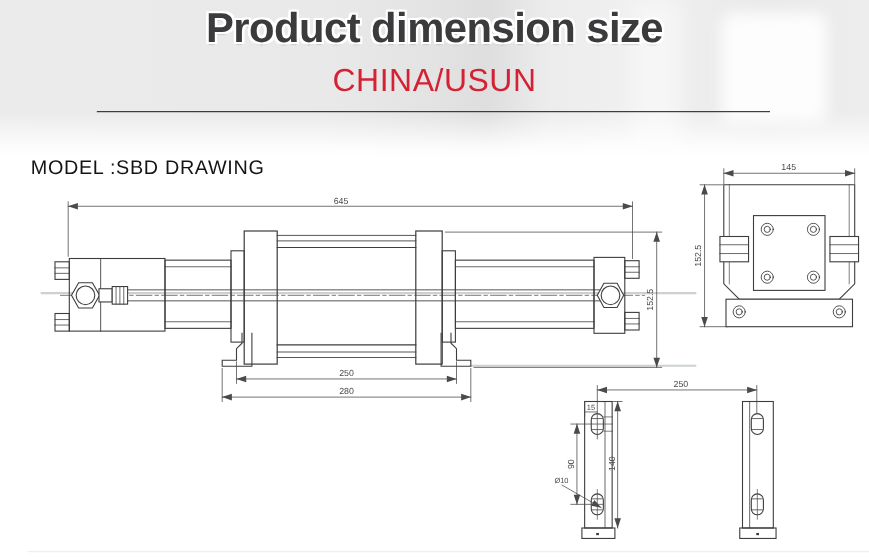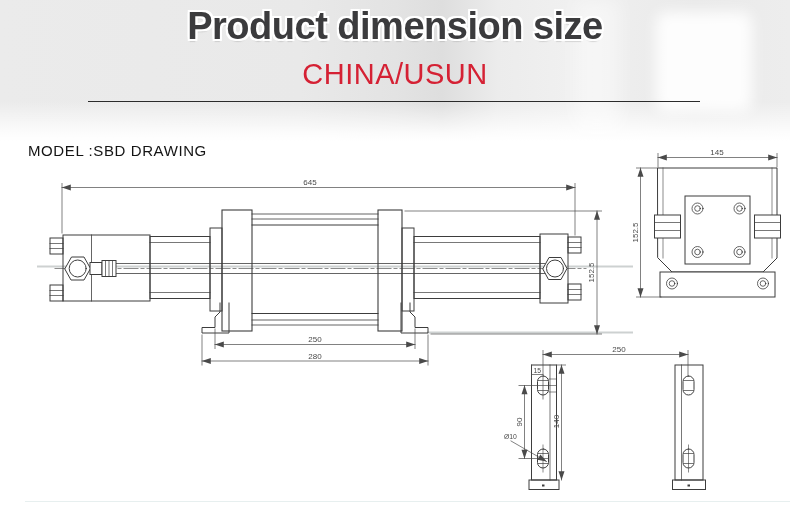--- a/index.html
+++ b/index.html
@@ -14,21 +14,21 @@
         border-radius:10px;filter:blur(7px);}
   .glow2{position:absolute;top:0px;left:575px;width:45px;height:140px;background:rgba(255,255,255,.45);
         filter:blur(9px);}
   .title{position:absolute;top:5px;left:0;width:100%;text-align:center;
     font-size:38px;font-weight:bold;letter-spacing:-0.5px;color:#3b3b3d;
     text-shadow:-2px -2px 0 #fff,2px -2px 0 #fff,-2px 2px 0 #fff,2px 2px 0 #fff,
                 -2px 0 0 #fff,2px 0 0 #fff,0 -2px 0 #fff,0 3px 1px rgba(120,120,120,.25);}
   .subtitle{position:absolute;top:58px;left:0;width:100%;text-align:center;
     font-size:29px;font-weight:normal;letter-spacing:0.5px;color:#d52134;}
   .rule{position:absolute;top:101px;left:88px;width:612px;height:1px;background:#2b2b2b;}
-  .model{position:absolute;top:142px;left:28px;font-size:15px;color:#141414;letter-spacing:0.6px;}
+  .model{position:absolute;top:142px;left:28px;font-size:18px;color:#141414;letter-spacing:0.6px;}
   .bottomline{position:absolute;top:501px;left:25px;width:765px;height:1px;background:#e7efef;}
   svg text{font-family:"Liberation Sans",sans-serif;fill:#4a4a4a;}
   .dim{font-size:8px;}
   .dims{font-size:6.8px;}
 </style>
 </head>
 <body>
 
 <div class="page">
 

